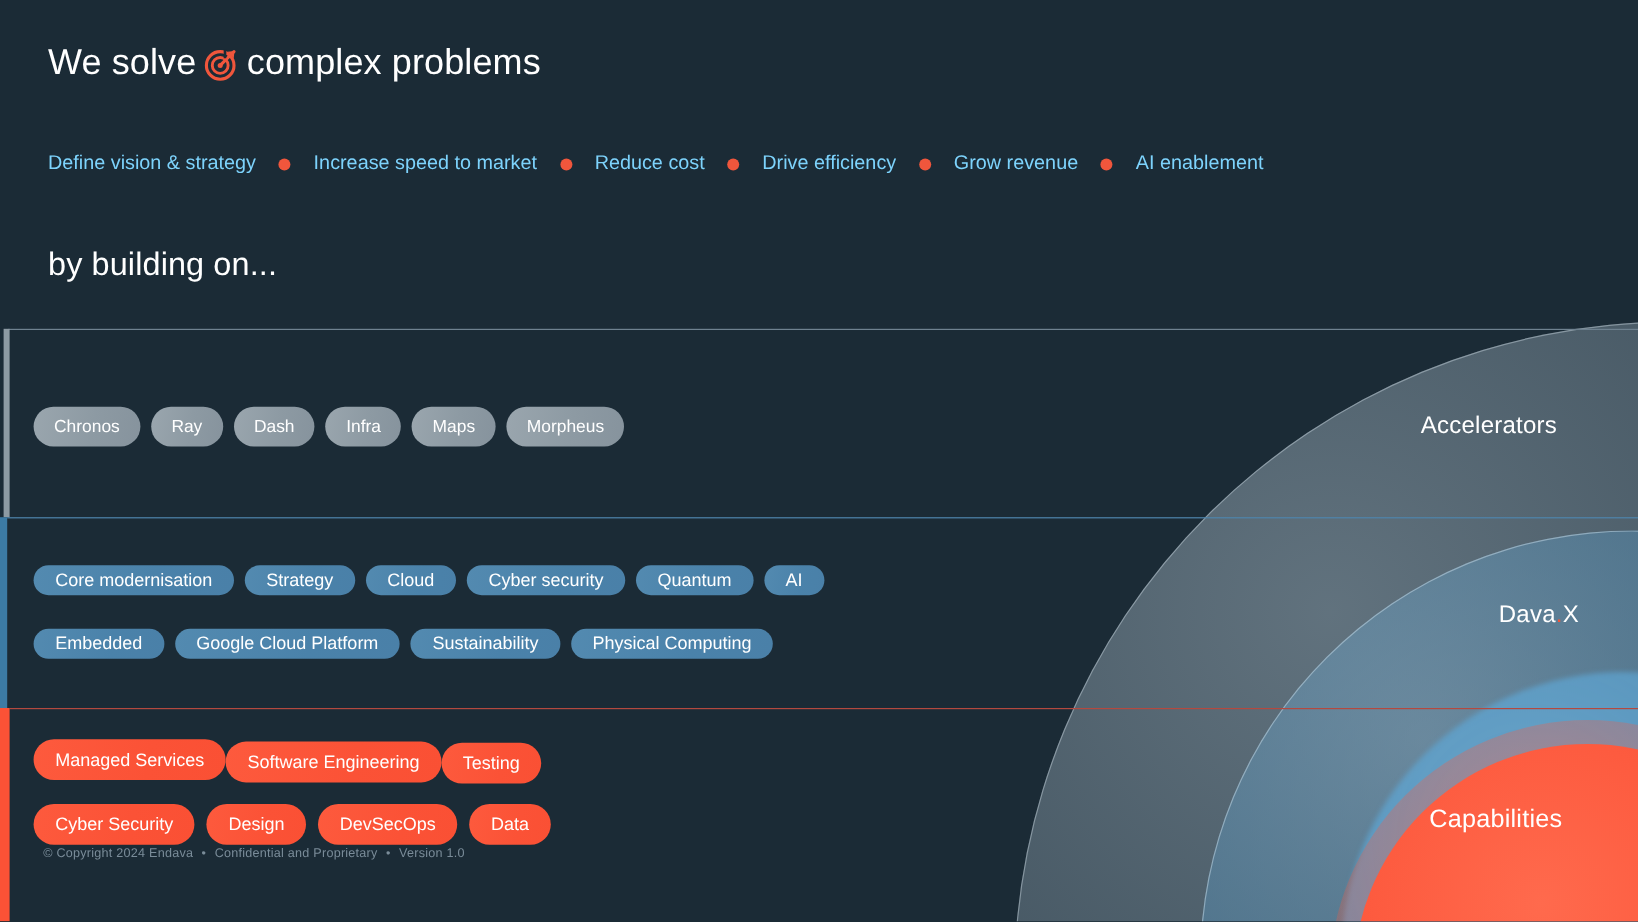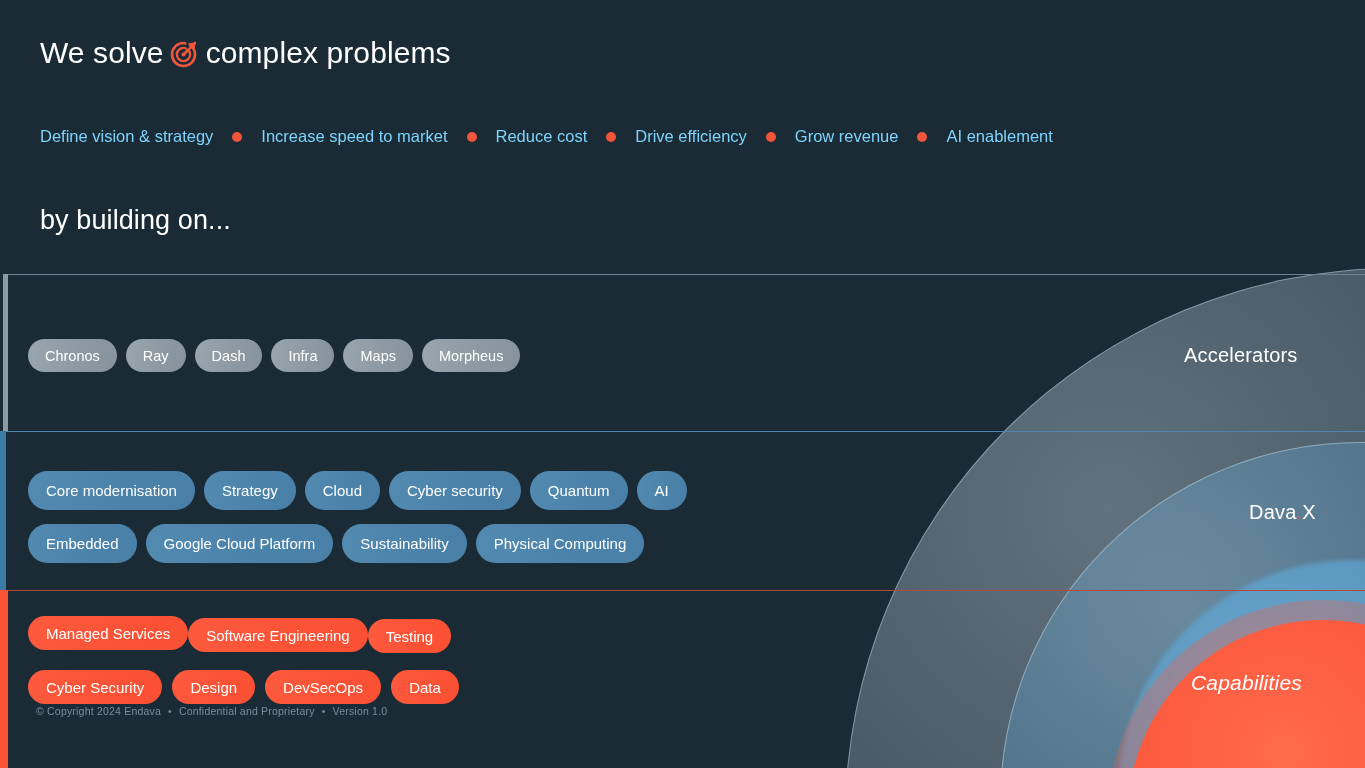--- a/index.html
+++ b/index.html
@@ -63,21 +63,21 @@
   .ring-label {
     position: absolute;
     z-index: 4;
     font-size: 20px;
     letter-spacing: 0.2px;
     color: #ffffff;
     white-space: nowrap;
   }
   .ring-label-accel { left: 1184px; top: 344px; }
   .ring-label-davax { left: 1249px; top: 501px; }
-  .ring-label-cap   { left: 1191px; top: 671px; font-size: 21px; font-style: italic; }
+  .ring-label-cap   { left: 1191px; top: 671px; font-size: 21px; }
   .dot-accent { color: #f0563c; }
 
   
   .header { position: absolute; z-index: 5; }
   .title {
     left: 40px; top: 36px;
     font-size: 30px; font-weight: 400;
     letter-spacing: 0.1px;
     display: flex; align-items: center; gap: 3px;
     white-space: nowrap;
@@ -131,21 +131,21 @@
     font-size: 15px;
     height: 33px;
     padding: 0 17px;
   }
   .pill-accel {
     background: linear-gradient(100deg, #9aa6ae 0%, #8d9aa3 55%, #86939d 100%);
     font-size: 14.5px;
   }
   .pill-davax {
     background: linear-gradient(100deg, #538ab0 0%, #4a82aa 60%, #4a80a8 100%);
-    height: 39px;
+    height: 25px;
     padding: 0 18px;
   }
   .pill-cap {
     background: linear-gradient(100deg, #fd5a3d 0%, #fb5236 60%, #fa5034 100%);
     height: 34px;
     padding: 0 18px;
   }
 
   .row-accel { position: absolute; left: 28px; top: 339px; gap: 9px; }
   .row-davax-1 { position: absolute; left: 28px; top: 471px; gap: 9px; }

